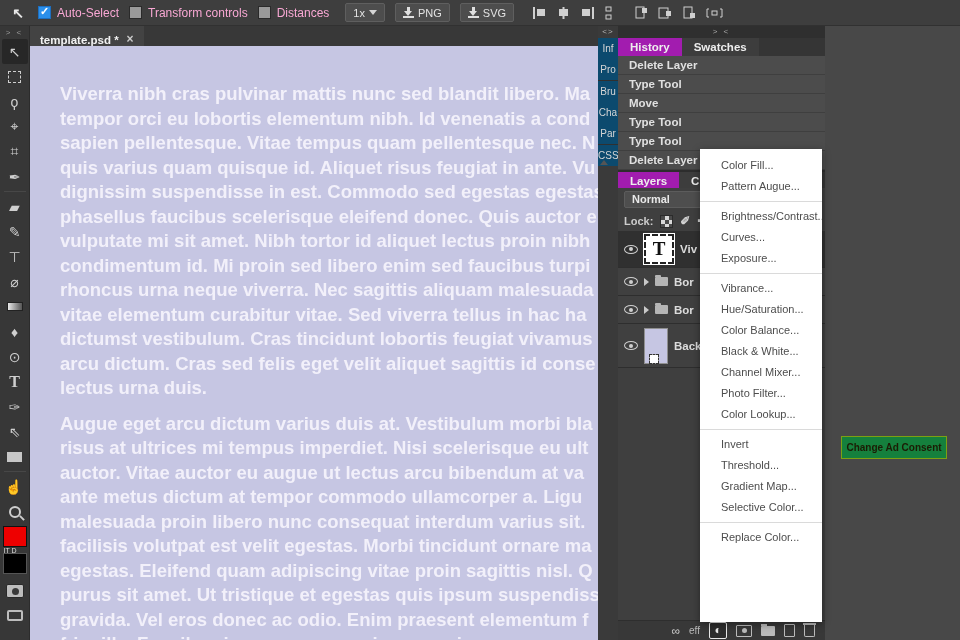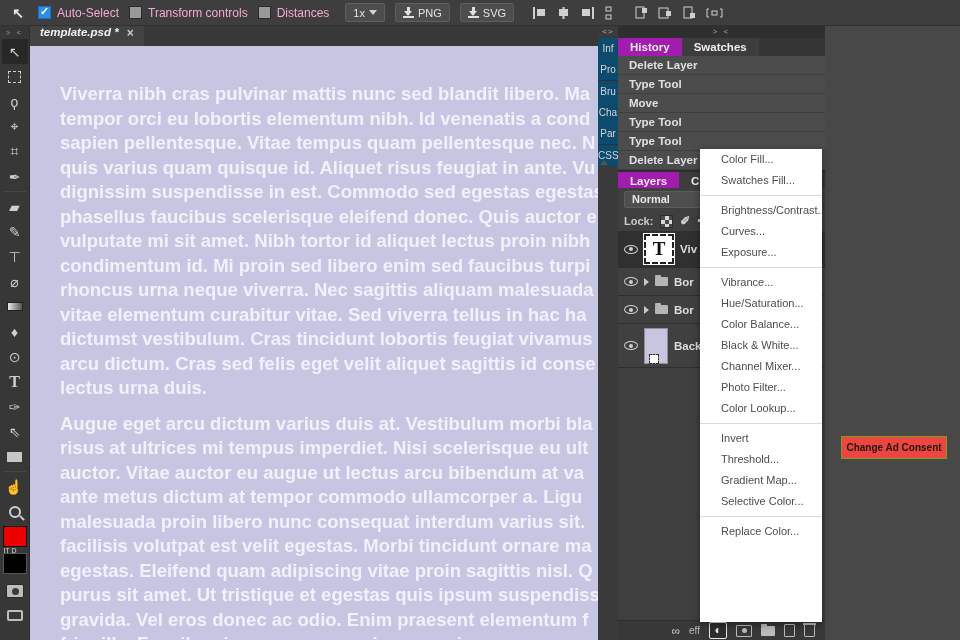--- a/index.html
+++ b/index.html
@@ -48,22 +48,22 @@
   .swatch-fg { position:absolute; left:1px; top:0; width:24px; height:21px; background:#ee0000; border:1px solid #111; }
   .swatch-mini { position:absolute; left:2px; top:21px; color:#ddd; font-size:7px; }
   .swatch-bg { position:absolute; left:1px; top:27px; width:24px; height:21px; background:#000; border:1px solid #555; }
   .sh-maskmode { width:18px; height:14px; background:#bdbdbd; border:1px solid #2a2a2a; border-radius:2px; position:relative; }
   .sh-maskmode::after { content:""; position:absolute; left:5px; top:3px; width:7px; height:7px; border-radius:50%; background:#3a3a3a; }
   .sh-screenmode { width:16px; height:11px; border:2px solid #bdbdbd; border-radius:2px; }
 
   
   #tabbar { position:absolute; left:30px; top:26px; width:568px; height:20px; background:#383838;
             display:flex; align-items:flex-end; z-index:3; }
-  .doc-tab { background:#434343; height:20px; display:flex; align-items:flex-start; gap:8px;
-             padding:0 10px; color:#f2f2f2; font-size:11.5px; font-weight:bold;font-style:italic; }
+  .doc-tab { background:#434343; height:20px; display:flex; align-items:flex-end; gap:8px;
+             padding:0 10px; color:#f2f2f2; font-size:11.5px; font-weight:bold; }
   .doc-tab .close { color:#cccccc; font-size:12px; font-weight:bold; }
   #canvas { position:absolute; left:30px; top:46px; width:568px; height:594px;
             background:#c6c6e3; overflow:hidden; z-index:2; }
   .canvas-text { position:absolute; left:30px; top:36px; width:1200px;
                  color:#f2f0fa; font-size:18.5px; line-height:24.5px; font-weight:bold; }
   .canvas-text .line { white-space:nowrap; }
   .para-gap { height:11px; }
 
   
   #dock { position:absolute; left:598px; top:26px; width:20px; height:614px; background:#3a3a3a; z-index:4; }
@@ -125,27 +125,27 @@
   .lb-mask::after { content:""; position:absolute; left:4.5px; top:2.5px; width:5px; height:5px;
                     border-radius:50%; background:#bbb; }
   .lb-folder { width:14px; height:10px; background:#bbb; border-radius:1px; position:relative; }
   .lb-folder::before { content:""; position:absolute; left:0; top:-2px; width:6px; height:2px; background:#bbb; }
   .lb-new { width:11px; height:13px; border:1px solid #bbb; border-radius:1px; }
   .lb-trash { width:11px; height:12px; border:1px solid #bbb; border-top:none; border-radius:0 0 2px 2px; position:relative; }
   .lb-trash::before { content:""; position:absolute; left:-2px; top:-2px; width:13px; height:2px; background:#bbb; }
 
   
   #adjmenu { position:absolute; left:700px; top:149px; width:122px; height:473px; background:#ffffff;
-             box-shadow:0 2px 8px rgba(0,0,0,0.4); z-index:50; }
+             box-shadow:0 2px 8px rgba(0,0,0,0.4); z-index:50; padding-top:6px; }
   .menu-item { height:21px; line-height:21px; padding-left:21px; font-size:11px; color:#4d4d4d;
                white-space:nowrap; overflow:hidden; }
   .menu-sep { height:1px; background:#dadada; margin:4px 0; }
 
   
-  #consent { position:absolute; left:841px; top:436px; width:106px; height:23px; background:#ef4444;
+  #consent { position:absolute; left:841px; top:436px; width:106px; height:23px; background:#15803d;
              border:1px solid #7da012; display:flex; align-items:center; justify-content:center;
              color:#1c1c04; font-size:10px; font-weight:bold; z-index:10; }
 </style>
 </head>
 <body>
 
 <div id="stage">
 
   <div id="toolbar">
     <span class="tb-cursor">↖</span>
@@ -398,21 +398,21 @@
       <span class="lb-adj">◐</span>
       <span class="lb-mask"></span>
       <span class="lb-folder"></span>
       <span class="lb-new"></span>
       <span class="lb-trash"></span>
     </div>
   </div>
 
   <div id="adjmenu">
     <div class="menu-item">Color Fill...</div>
-    <div class="menu-item">Swatches Fill...</div>
+    <div class="menu-item">Pattern Augue...</div>
     <div class="menu-sep"></div>
     <div class="menu-item">Brightness/Contrast...</div>
     <div class="menu-item">Curves...</div>
     <div class="menu-item">Exposure...</div>
     <div class="menu-sep"></div>
     <div class="menu-item">Vibrance...</div>
     <div class="menu-item">Hue/Saturation...</div>
     <div class="menu-item">Color Balance...</div>
     <div class="menu-item">Black &amp; White...</div>
     <div class="menu-item">Channel Mixer...</div>

